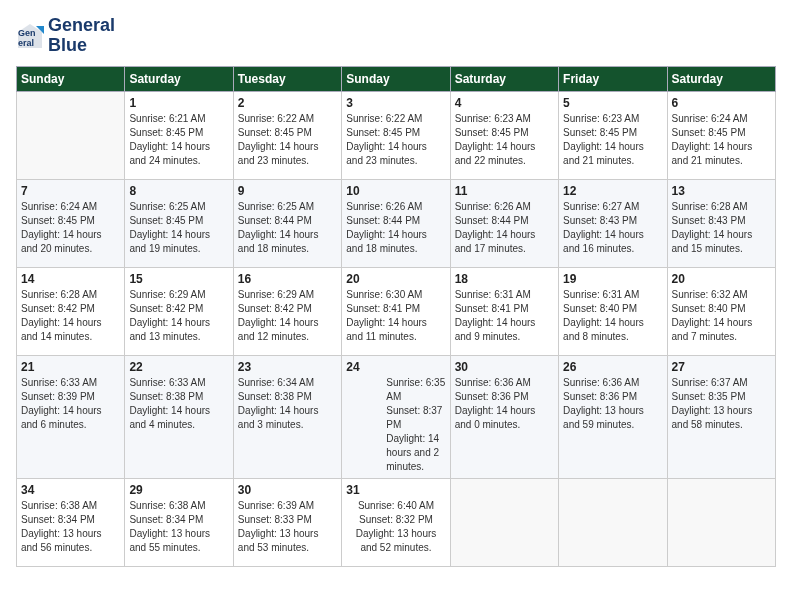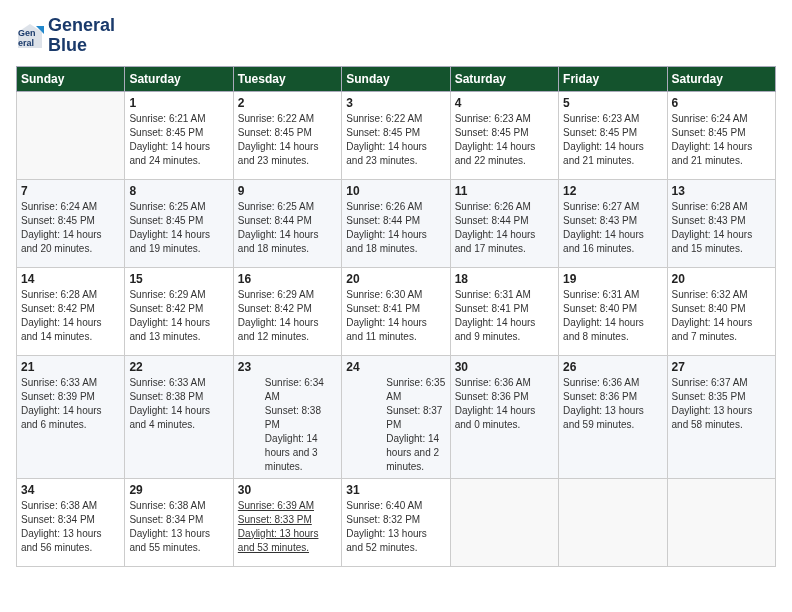--- a/index.html
+++ b/index.html
@@ -249,21 +249,21 @@
 Daylight: 14 hours and 6 minutes.</div>
         </td>
         <td>
           <span class="day-number">22</span>
           <div class="day-info" style="white-space: pre-line;">Sunrise: 6:33 AM
 Sunset: 8:38 PM
 Daylight: 14 hours and 4 minutes.</div>
         </td>
         <td>
           <span class="day-number">23</span>
-          <div class="day-info" style="white-space: pre-line; margin-left: 27px;">Sunrise: 6:34 AM
+          <div class="day-info" style="white-space: pre-line;">Sunrise: 6:34 AM
 Sunset: 8:38 PM
 Daylight: 14 hours and 3 minutes.</div>
         </td>
         <td>
           <span class="day-number">24</span>
           <div class="day-info" style="white-space: pre-line; margin-left: 40px;">Sunrise: 6:35 AM
 Sunset: 8:37 PM
 Daylight: 14 hours and 2 minutes.</div>
         </td>
         <td>
@@ -293,27 +293,27 @@
 Daylight: 13 hours and 56 minutes.</div>
         </td>
         <td>
           <span class="day-number">29</span>
           <div class="day-info" style="white-space: pre-line;">Sunrise: 6:38 AM
 Sunset: 8:34 PM
 Daylight: 13 hours and 55 minutes.</div>
         </td>
         <td>
           <span class="day-number">30</span>
-          <div class="day-info" style="white-space: pre-line; text-decoration: underline;">Sunrise: 6:39 AM
+          <div class="day-info" style="white-space: pre-line;">Sunrise: 6:39 AM
 Sunset: 8:33 PM
 Daylight: 13 hours and 53 minutes.</div>
         </td>
         <td>
           <span class="day-number">31</span>
-          <div class="day-info" style="white-space: pre-line;">Sunrise: 6:40 AM
+          <div class="day-info" style="white-space: pre-line; text-align: center;">Sunrise: 6:40 AM
 Sunset: 8:32 PM
 Daylight: 13 hours and 52 minutes.</div>
         </td>
         <td class="empty"></td>
         <td class="empty"></td>
         <td class="empty"></td>
       </tr>
     </tbody>
 </table>
 

